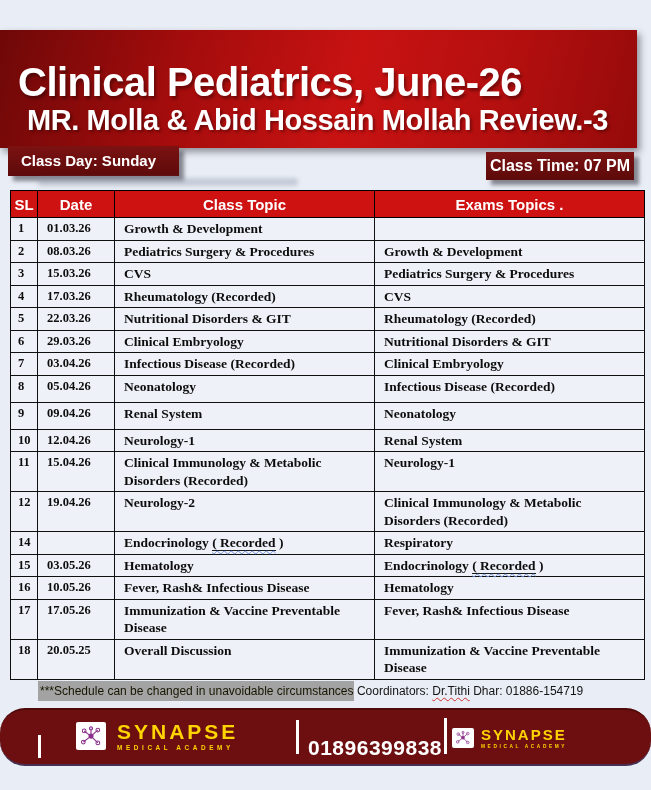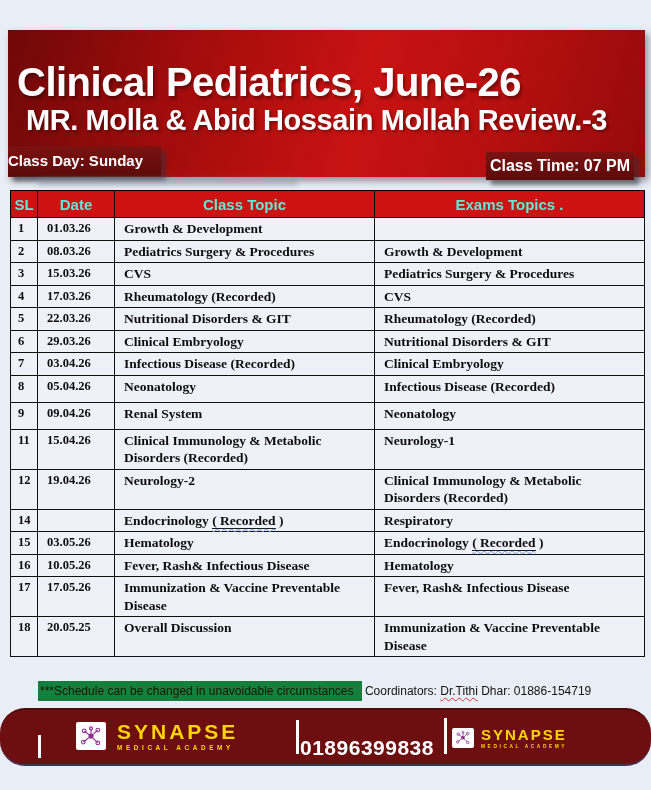--- a/index.html
+++ b/index.html
@@ -2,63 +2,63 @@
 <html><head>
 <meta charset="utf-8">
 <style>
   * { margin:0; padding:0; box-sizing:border-box; }
   html,body { width:651px; }
   body { font-family:"Liberation Sans", sans-serif; background:#e9edf5; }
   .page { position:relative; width:651px; height:790px; background:#e9edf5; overflow:hidden; }
 
   
   .banner {
-    position:absolute; left:8px; top:30px; width:637px; height:147px;
+    position:absolute; left:0; top:30px; width:637px; height:118px;
     background:linear-gradient(104deg,#6f0808 0%,#a30c0c 28%,#c81212 55%,#b40f0f 78%,#950a0a 100%);
     box-shadow:3px 4px 7px rgba(30,30,40,.45);
-    padding:30px 0 0 9px; color:#fff;
+    padding:30px 0 0 18px; color:#fff;
   }
   .banner h1 { font-size:40px; font-weight:700; letter-spacing:-.5px; line-height:44px;
                text-shadow:2px 3px 3px rgba(0,0,0,.35); white-space:nowrap; }
   .banner h2 { font-size:29px; font-weight:700; letter-spacing:-.4px; line-height:33px;
                text-shadow:2px 2px 3px rgba(0,0,0,.35); white-space:nowrap;margin-left:9px; }
 
   
   .badge { position:absolute; color:#fff; font-weight:700;
            background:linear-gradient(#7c1212,#5d0a0a);
            box-shadow:5px 5px 4px rgba(50,50,60,.55); }
-  .badge-day { left:8px; top:146px; width:153px; height:30px; font-size:15px;
-               line-height:30px; }
+  .badge-day { left:8px; top:146px; width:171px; height:30px; font-size:15px;
+               line-height:30px; padding-left:13px; }
   .badge-time { left:486px; top:152px; width:148px; height:28px; font-size:16px;
                 line-height:28px; text-align:center; }
   .ghost-smudge { position:absolute; left:38px; top:178px; width:260px; height:8px;
                   background:rgba(140,150,168,.38); filter:blur(2px); border-radius:3px; }
 
   
   .sched { position:absolute; left:10px; top:190px; width:634px;
            border-collapse:collapse; table-layout:fixed; }
   .sched col.w-sl { width:27px; } .sched col.w-date { width:77px; }
   .sched col.w-topic { width:260px; } .sched col.w-exam { width:270px; }
-  .sched th { background:#ce1212; color:#5eead4; font-size:15px; font-weight:700;
+  .sched th { background:#ce1212; color:#ffffff; font-size:15px; font-weight:700;
               border:1.5px solid #000; height:27px; text-align:center;
               font-family:"Liberation Sans",sans-serif; }
   .sched td { background:#eef1f8; border:1.4px solid #101010; color:#0d0d0d;
               font-family:"Liberation Serif",serif; font-weight:700; font-size:13.5px;
               line-height:17.5px; padding:2px 6px 2px 9px; vertical-align:top; }
   .sched td.c-sl, .sched td.c-date { font-size:12.5px; }
   .sched td.c-sl { padding-left:7px; }
   .sched tbody tr { height:21px; }
   .sched tbody tr:nth-child(8), .sched tbody tr:nth-child(9) { height:27px; }
   .seg-u { border-bottom:1.5px solid #1a1a1a; }
   .seg-u > span { text-decoration:underline wavy #6b8fe0 1px; text-underline-offset:3px;text-align:center; }
 
   
   .note { position:absolute; left:38px; top:684px; font-size:12px; color:#141414;
           white-space:nowrap; }
-  .note-hl { background:#15803d; padding:3px 8px 3px 2px; color:#161600; }
+  .note-hl { background:#a3a3a3; padding:3px 0 3px 2px; color:#161600; }
   .note-coord { }
   .wavy-red { text-decoration:underline wavy #d03030 1px; text-underline-offset:2px; }
 
   
   .footer { position:absolute; left:0; top:708px; width:651px; height:58px;
             background:#6d0f10; border-top:2px solid #4f0909; border-bottom:2px solid #473052;border-radius:25px; }
   .f-tick { position:absolute; left:38px; top:25px; width:3px; height:23px; background:#fff; }
   .f-div { position:absolute; width:3px; background:#fff; }
   .f-div1 { left:296px; top:10px; height:34px; }
   .f-div2 { left:444px; top:8px; height:36px; }
@@ -68,21 +68,21 @@
   .logo-icon { background:#fff; border-radius:2px; display:flex; align-items:center; justify-content:center; }
   .logo-1 .logo-icon { width:30px; height:28px; }
   .logo-2 .logo-icon { width:22px; height:20px; }
   .logo-name { color:#ffd400; font-weight:700; line-height:1; letter-spacing:3px;
                font-family:"Liberation Sans",sans-serif; }
   .logo-1 .logo-name { font-size:21px; }
   .logo-2 .logo-name { font-size:15px; letter-spacing:2px; }
   .logo-tag { color:#ffd400; font-weight:700; letter-spacing:3.6px; margin-top:2px; }
   .logo-1 .logo-tag { font-size:6.4px; }
   .logo-2 .logo-tag { font-size:4.8px; letter-spacing:2.6px; }
-  .phone { position:absolute; left:300px; top:26px; width:142px; text-align:left;
+  .phone { position:absolute; left:300px; top:26px; width:142px; text-align:right;
            color:#fff; font-size:21px; font-weight:700; letter-spacing:.5px; }
 </style>
 </head>
 <body>
 
 <div class="page">
 
   <div class="banner">
     <h1>Clinical Pediatrics, June-26</h1>
     <h2>MR. Molla &amp; Abid Hossain Mollah Review.-3</h2>
@@ -154,20 +154,26 @@
           <td class="c-sl">8</td>
           <td class="c-date">05.04.26</td>
           <td class="c-topic">Neonatology</td>
           <td class="c-exam">Infectious Disease (Recorded)</td>
         </tr>
         <tr>
           <td class="c-sl">9</td>
           <td class="c-date">09.04.26</td>
           <td class="c-topic">Renal System</td>
           <td class="c-exam">Neonatology</td>
+        </tr>
+        <tr>
+          <td class="c-sl">10</td>
+          <td class="c-date">12.04.26</td>
+          <td class="c-topic">Neurology-1</td>
+          <td class="c-exam">Renal System</td>
         </tr>
         <tr>
           <td class="c-sl">11</td>
           <td class="c-date">15.04.26</td>
           <td class="c-topic">Clinical Immunology &amp; Metabolic Disorders (Recorded)</td>
           <td class="c-exam">Neurology-1</td>
         </tr>
         <tr>
           <td class="c-sl">12</td>
           <td class="c-date">19.04.26</td>

